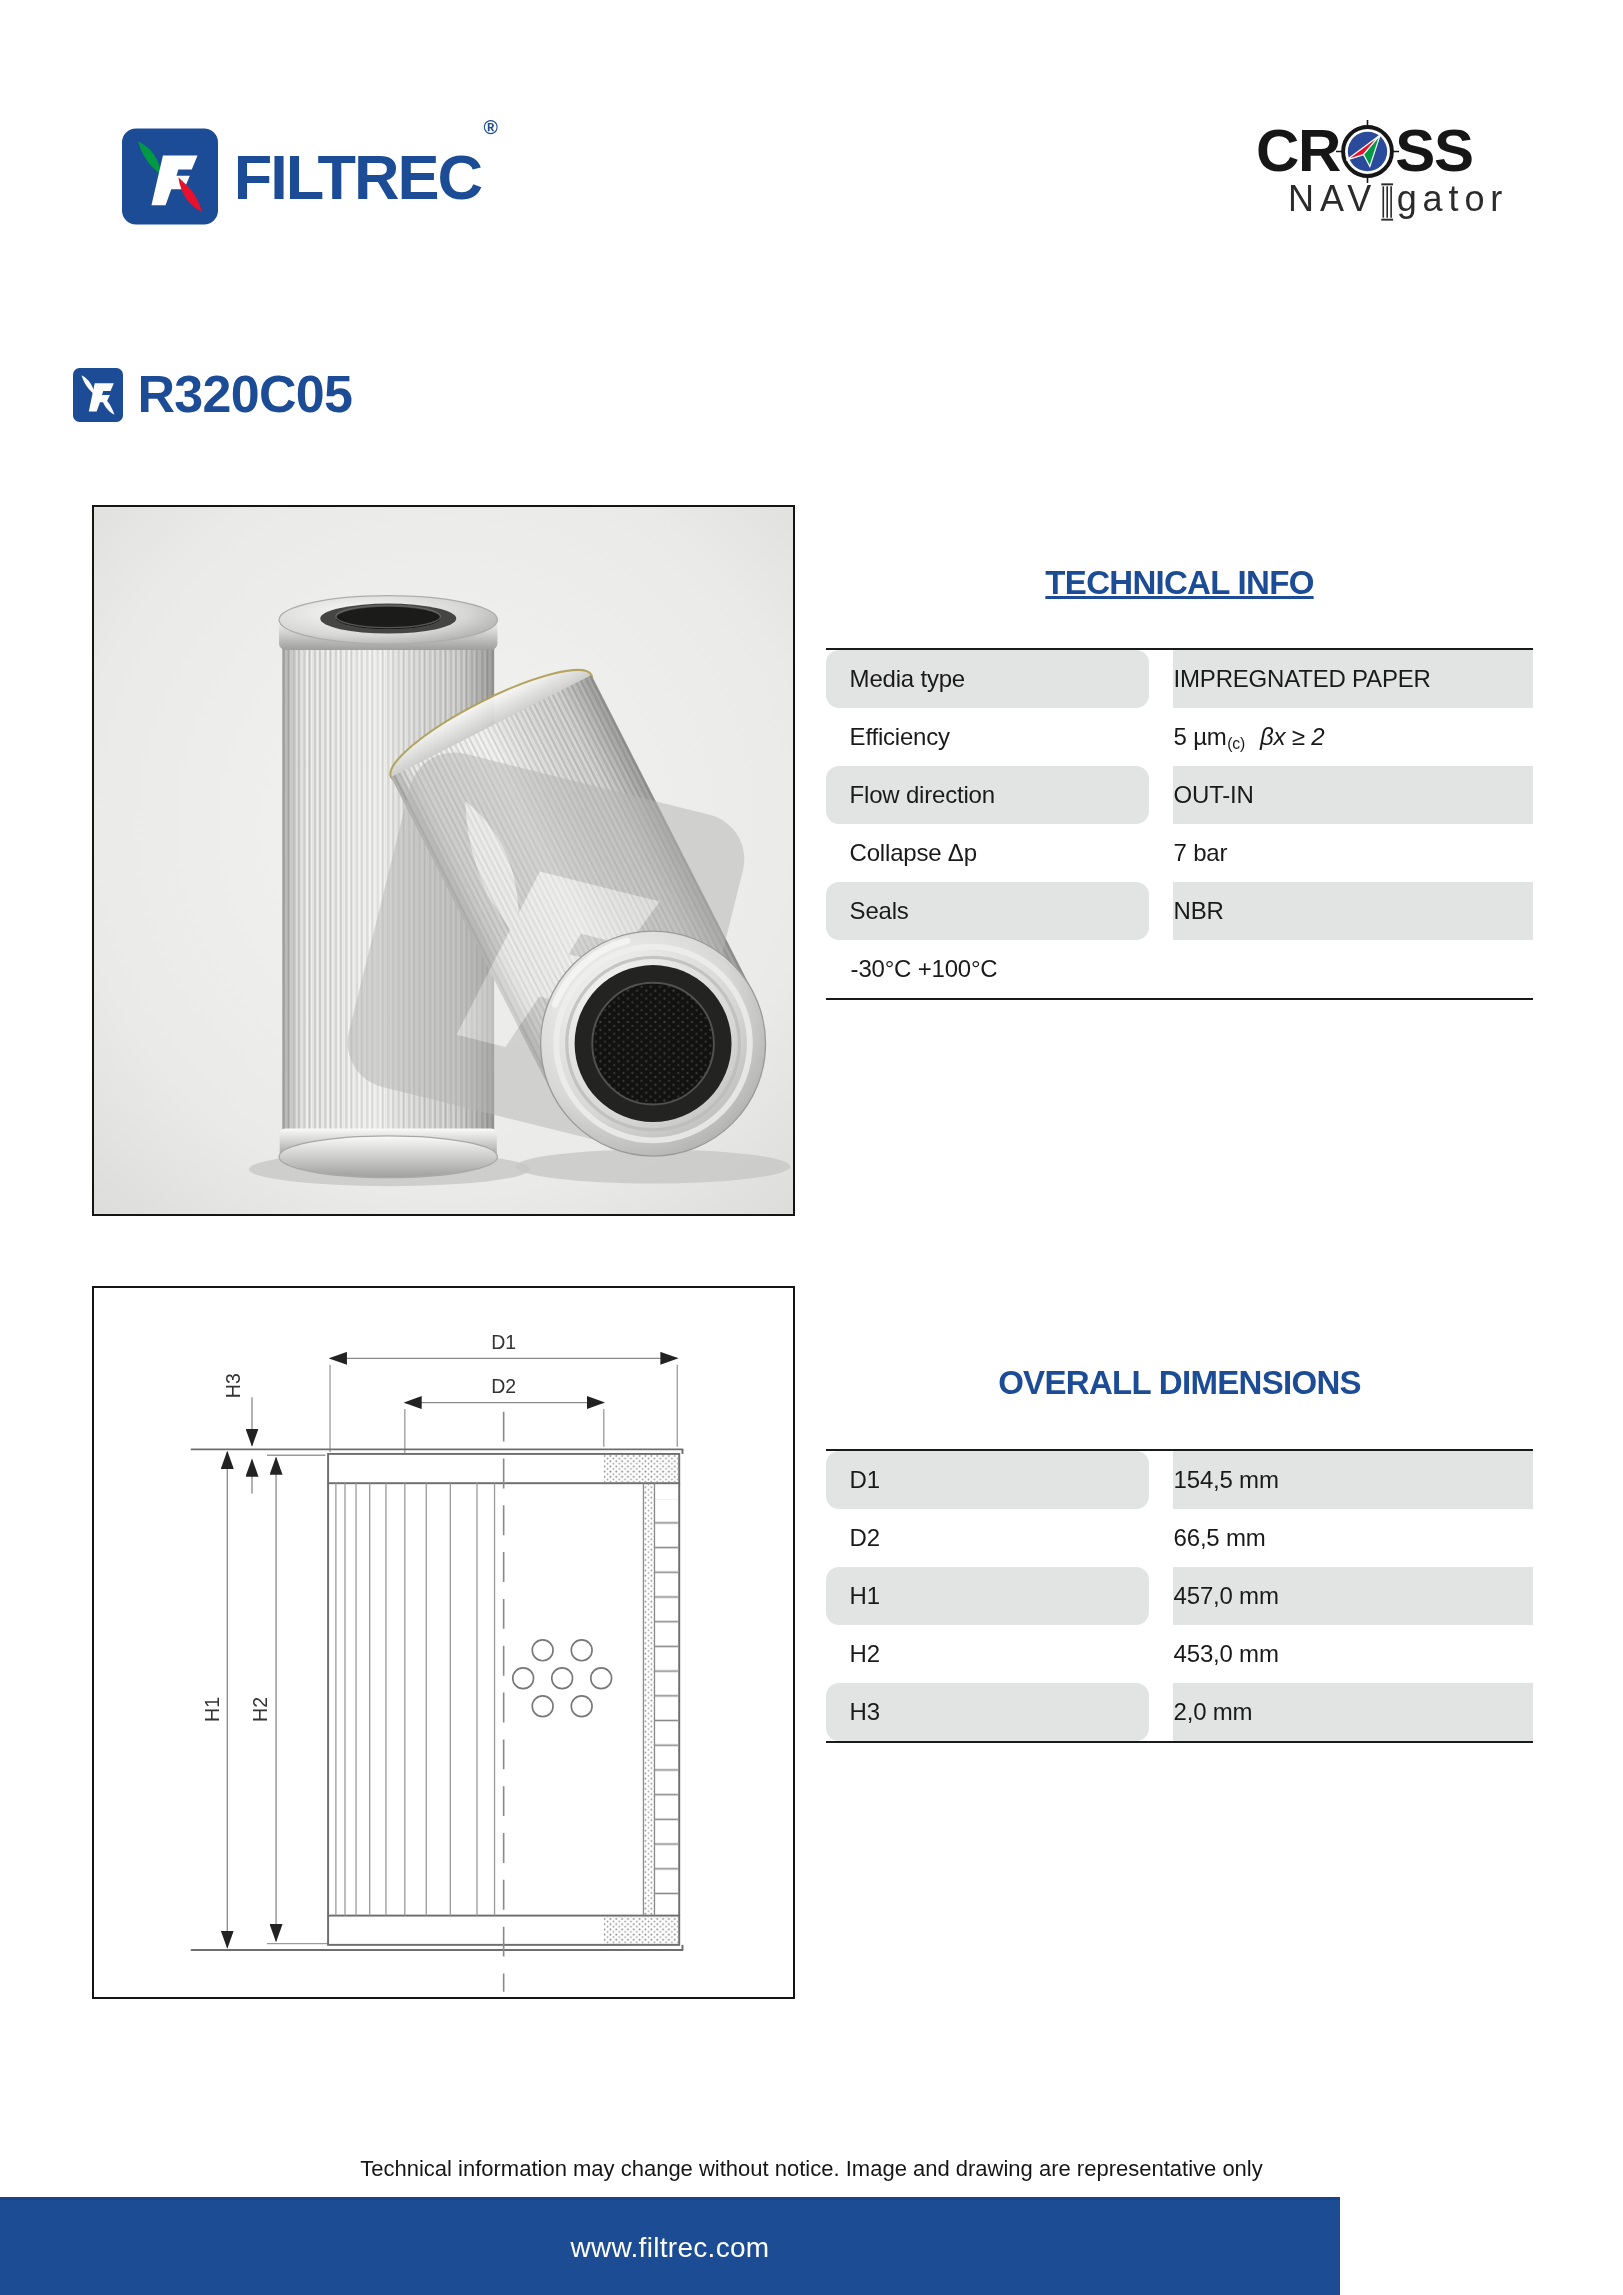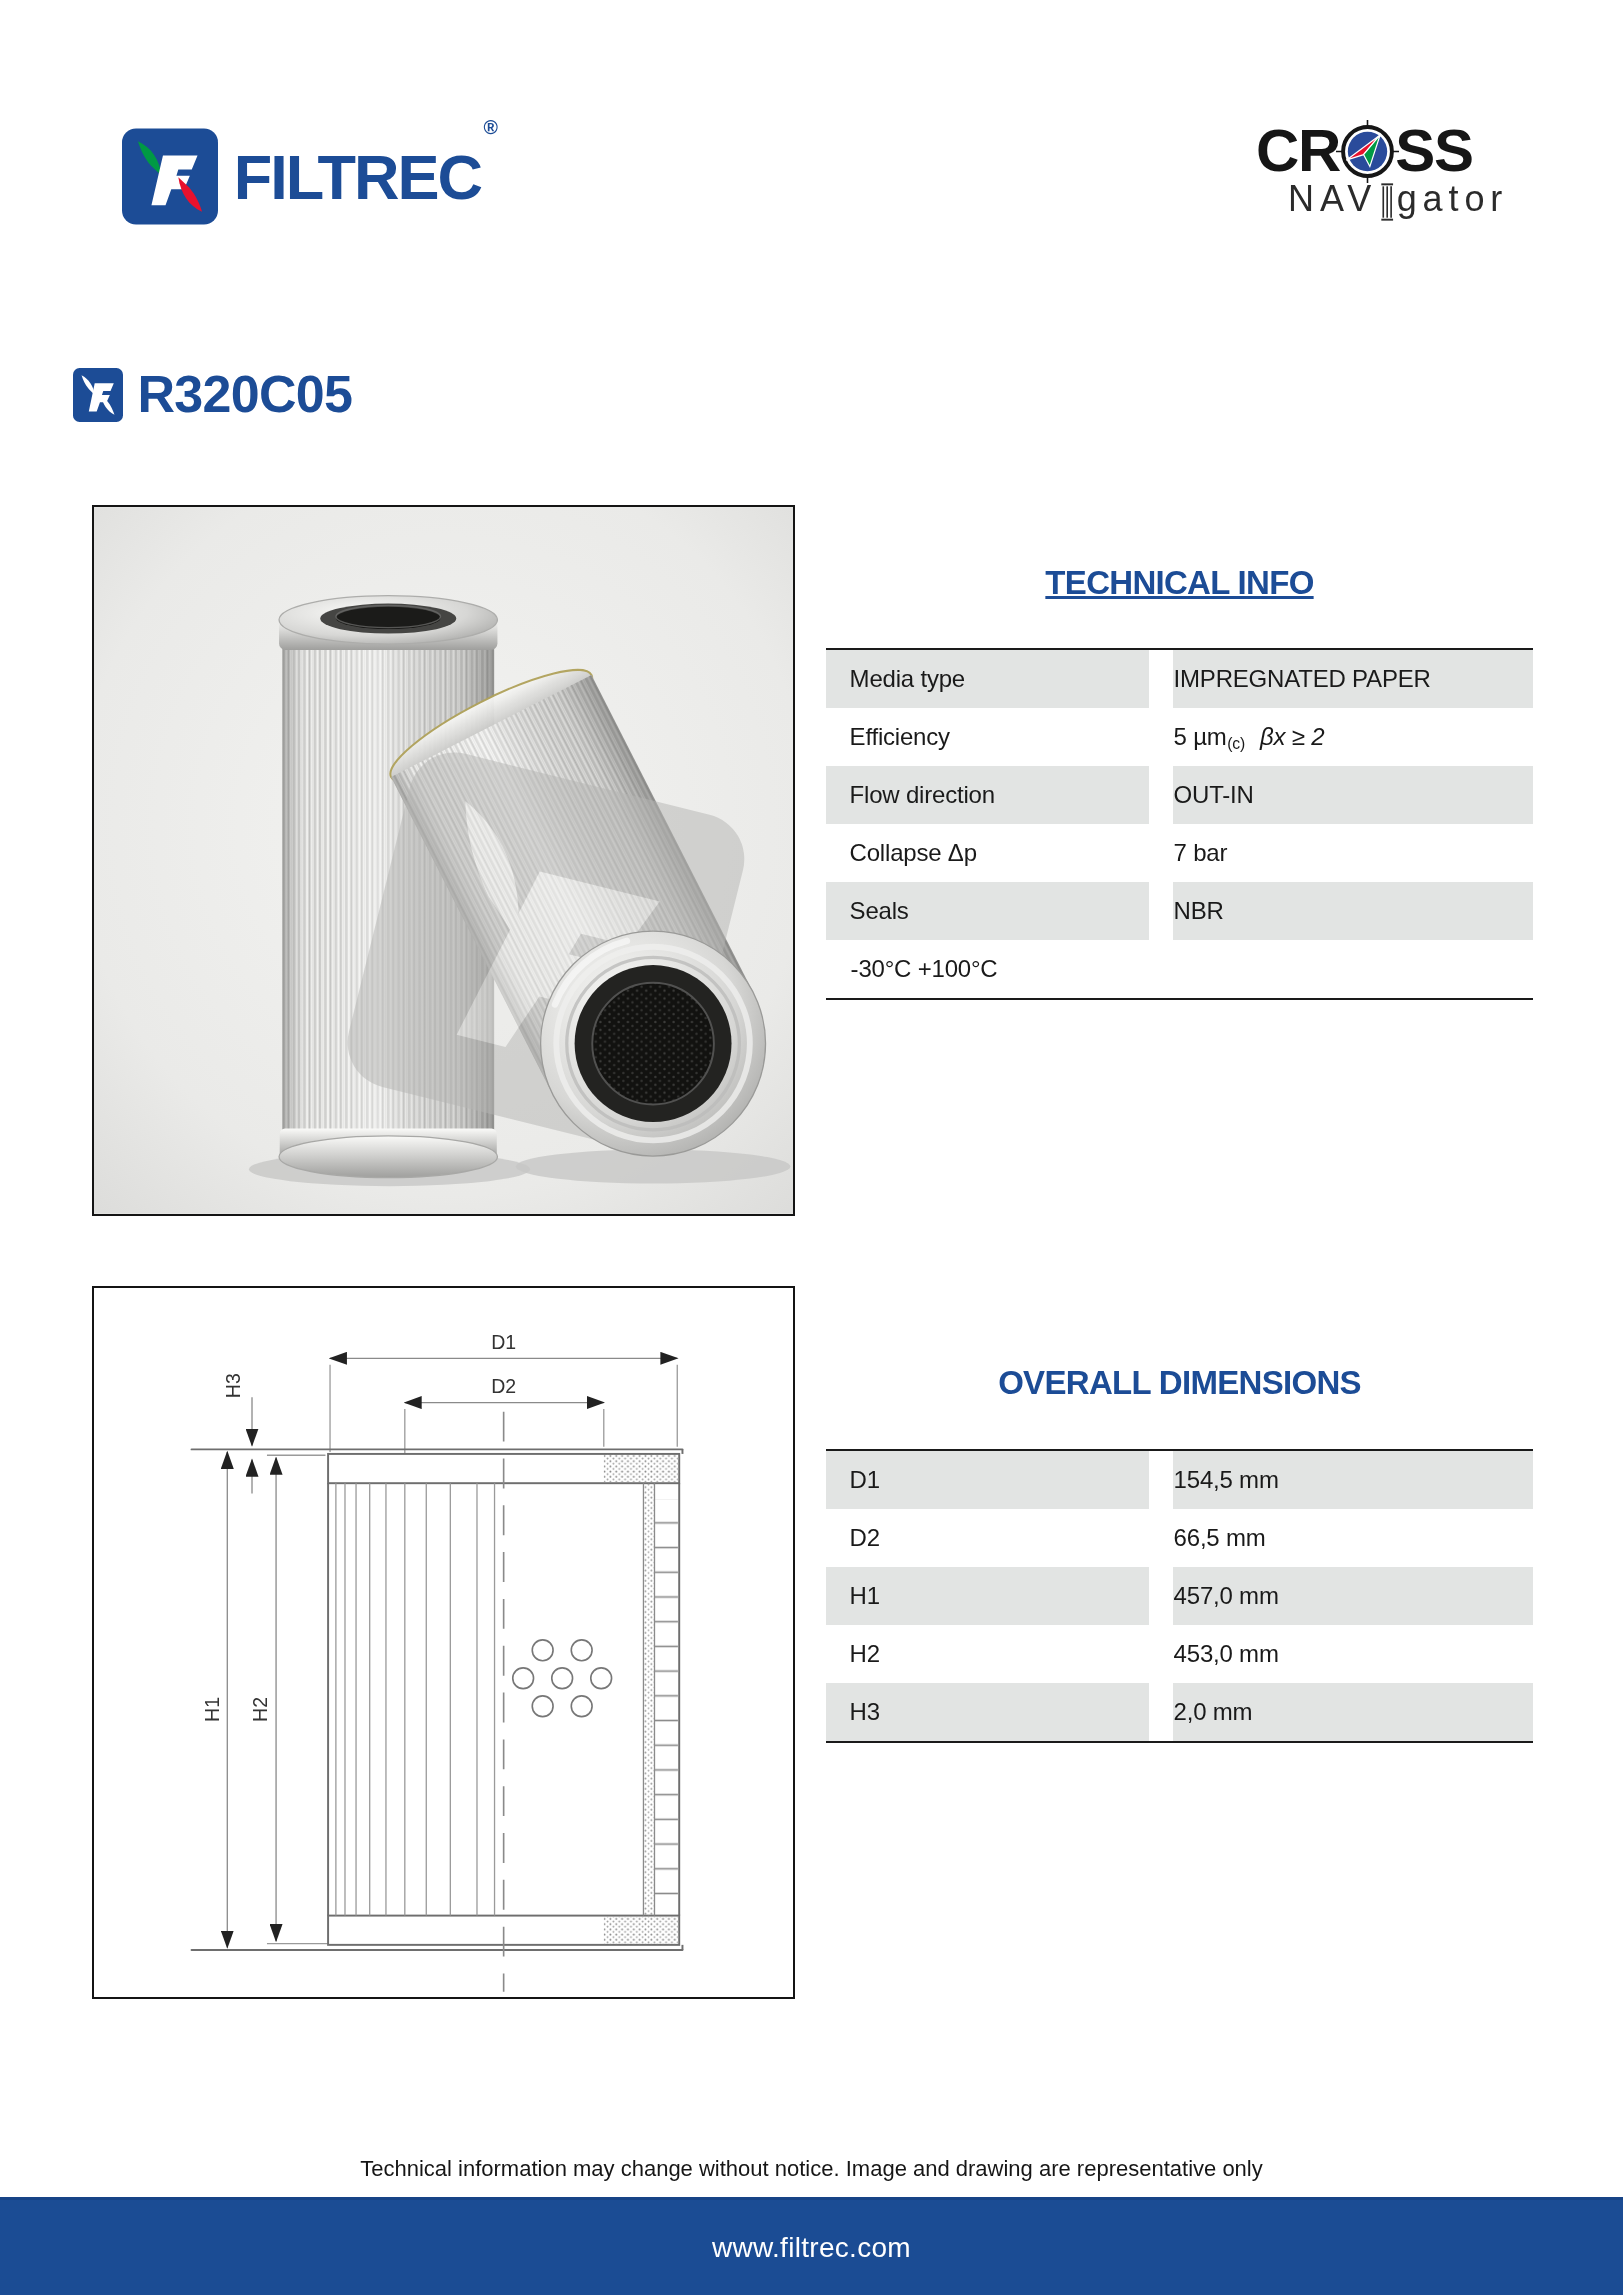--- a/index.html
+++ b/index.html
@@ -39,29 +39,29 @@
   .t-tech { top:564px;text-decoration:underline; }
   .t-dims { top:1364px; }
 
   
   .spec-table { left:826px; width:707px; border-top:2.6px solid #1a1a1a; border-bottom:2.6px solid #1a1a1a; }
   .tbl-tech { top:648px; }
   .tbl-dims { top:1449px; }
   .spec-row { display:flex; height:58px; }
   .spec-row.gray .cell { background:#E2E4E3; }
   .cell { display:flex; align-items:center; font-size:24px; letter-spacing:-0.2px; }
-  .cell.label { width:323px; padding-left:23.6px; }
+  .cell.label { width:323px; padding-left:23.6px;border-radius:13px; }
   .col-gap { width:23.6px; background:#ffffff; flex:none; }
   .cell.value { flex:1; padding-left:1px; }
   sub.unit-sub { font-size:15.7px; position:relative; top:6.5px; margin-left:0.7px; }
   .after-sub { margin-left:15px;font-style:italic; }
 
   
   .disclaimer { left:0; top:2156px; width:1623px; text-align:center; font-size:22px; color:#161616; }
-  .footer-bar { left:0; top:2197px; width:1623px; height:98px; background:#1B4C94; border-top:3.3px solid #174487;
+  .footer-bar { left:0; top:2197px; width:1340px; height:98px; background:#1B4C94; border-top:3.3px solid #174487;
                 display:flex; align-items:center; justify-content:center; }
   .website { color:#ffffff; font-size:28px; letter-spacing:0.3px; }
 </style>
 </head>
 <body>
 
 <div class="abs filtrec-logo">
   <svg width="96" height="97" viewBox="0 0 150 150">
     <rect x="0" y="0" width="150" height="150" rx="22" fill="#1C4C96"></rect>
     <path d="M25,20 C46,30 58,48 62,74 L45,58 C34,45 28,31 25,20 Z" fill="#009A44"></path>

